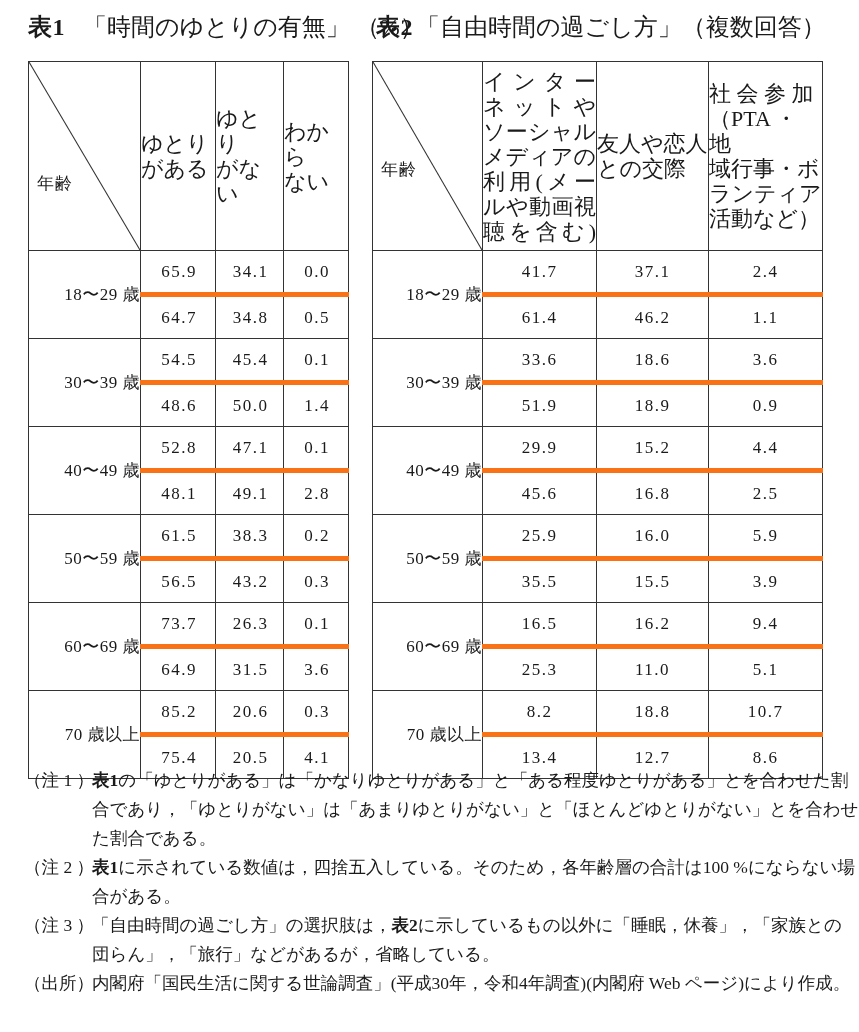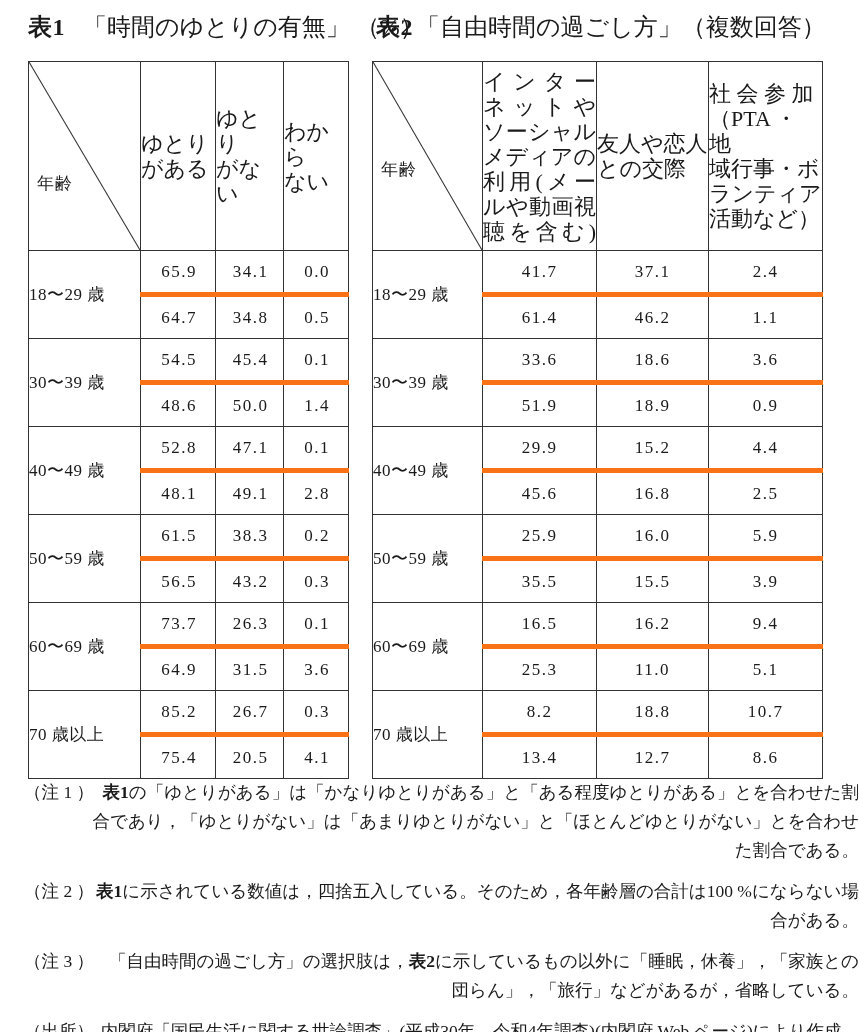--- a/index.html
+++ b/index.html
@@ -99,21 +99,21 @@
     line-height: 25px;
     padding: 0 4px;
     text-align: left;
     letter-spacing: 0px;
   }
   .hcell.mid { vertical-align: middle; }
   .hcell.just { text-align: justify; text-align-last: justify; }
 
   
   td.agecell {
-    text-align: left;
+    text-align: right;
     font-size: 17px;
     letter-spacing: 0.5px;
     white-space: nowrap;
   }
   
   td.num {
     text-align: center;
     font-size: 17px;
     height: 41px;
     letter-spacing: 1.5px;
@@ -127,23 +127,22 @@
     position: absolute;
     left: 0;
     top: 766px;
     width: 859px;
     font-size: 17.5px;
     line-height: 29px;
   }
   .note {
     position: relative;
     padding-left: 68px;
-    margin: 12px 24px 0 24px;
+    margin: 0 24px 0 24px;
     width: 767px;
-    text-align: right;
   }
   .note .marker {
     position: absolute;
     left: 0;
     top: 0;
     white-space: nowrap;
     letter-spacing: 0px;
   }
   .note .body { display: block; }
   .note .body b { font-weight: bold; }
@@ -242,21 +241,21 @@
           <td class="num">0.1</td>
         </tr>
         <tr class="rowB">
           <td class="num">64.9</td>
           <td class="num">31.5</td>
           <td class="num">3.6</td>
         </tr>
         <tr class="rowA">
           <td class="agecell" rowspan="2">70 歳以上</td>
           <td class="num">85.2</td>
-          <td class="num">26.7</td>
+          <td class="num">20.6</td>
           <td class="num">0.3</td>
         </tr>
         <tr class="rowB">
           <td class="num">75.4</td>
           <td class="num">20.5</td>
           <td class="num">4.1</td>
         </tr>
       </tbody>
   </table>
 </div>

